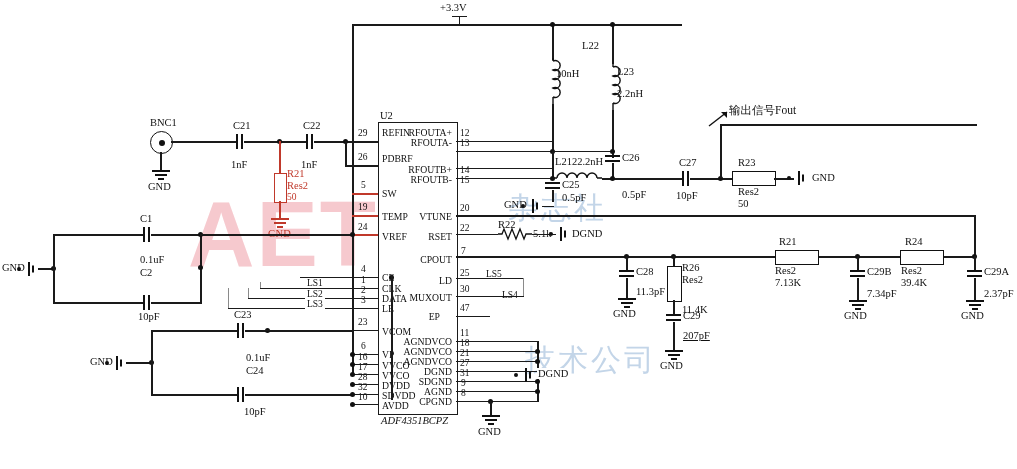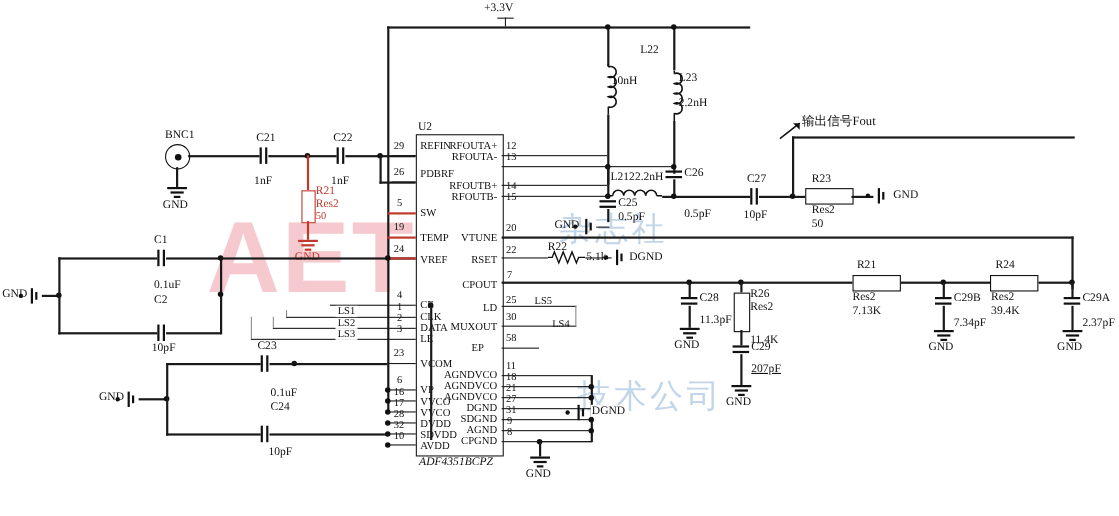--- a/index.html
+++ b/index.html
@@ -283,21 +283,21 @@
 
   <div class="pinno" style="left:460px;top:128px;">12</div>
   <div class="pinno" style="left:460px;top:138px;">13</div>
   <div class="pinno" style="left:460px;top:165px;">14</div>
   <div class="pinno" style="left:460px;top:175px;">15</div>
   <div class="pinno" style="left:460px;top:203px;">20</div>
   <div class="pinno" style="left:460px;top:223px;">22</div>
   <div class="pinno" style="left:461px;top:246px;">7</div>
   <div class="pinno" style="left:460px;top:268px;">25</div>
   <div class="pinno" style="left:460px;top:284px;">30</div>
-  <div class="pinno" style="left:460px;top:303px;">58</div>
+  <div class="pinno" style="left:460px;top:303px;">47</div>
   <div class="pinno" style="left:460px;top:328px;">11</div>
   <div class="pinno" style="left:460px;top:338px;">18</div>
   <div class="pinno" style="left:460px;top:348px;">21</div>
   <div class="pinno" style="left:460px;top:358px;">27</div>
   <div class="pinno" style="left:460px;top:368px;">31</div>
   <div class="pinno" style="left:461px;top:378px;">9</div>
   <div class="pinno" style="left:461px;top:388px;">8</div>
 
   <div class="wire h" style="left:356px;top:141px;width:22px;"></div>
   <div class="wire h" style="left:356px;top:165px;width:22px;"></div>

